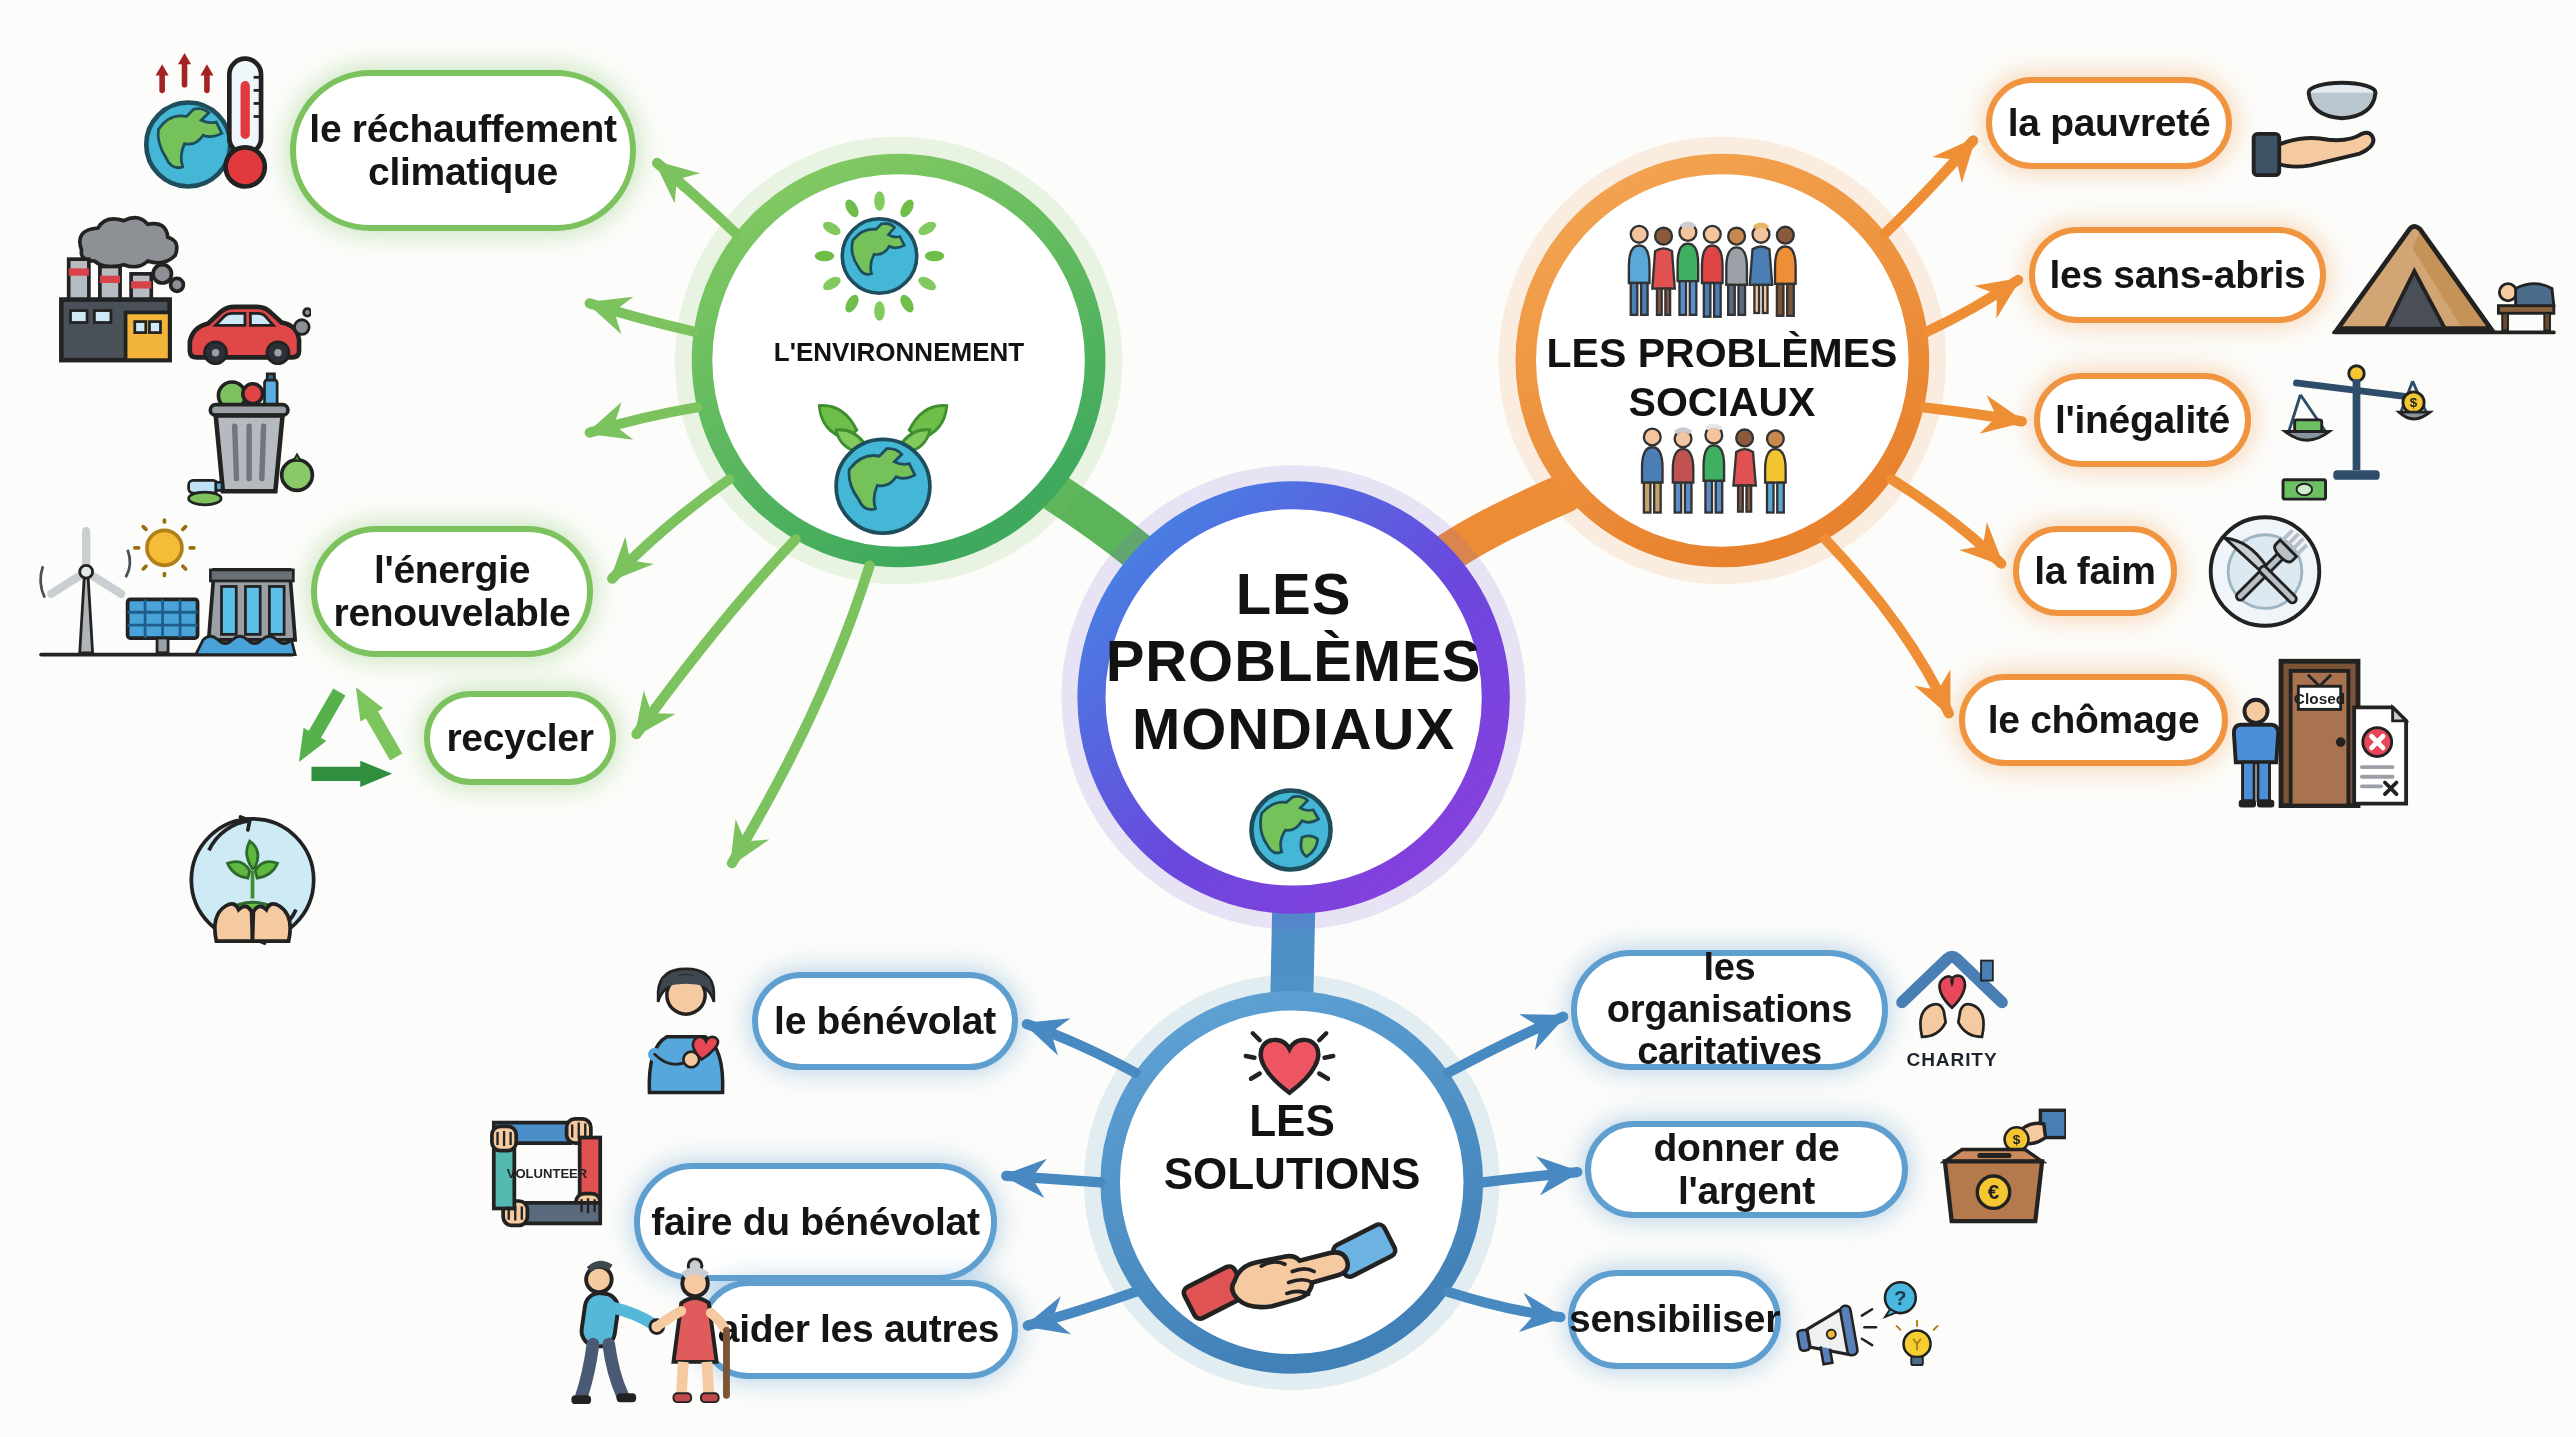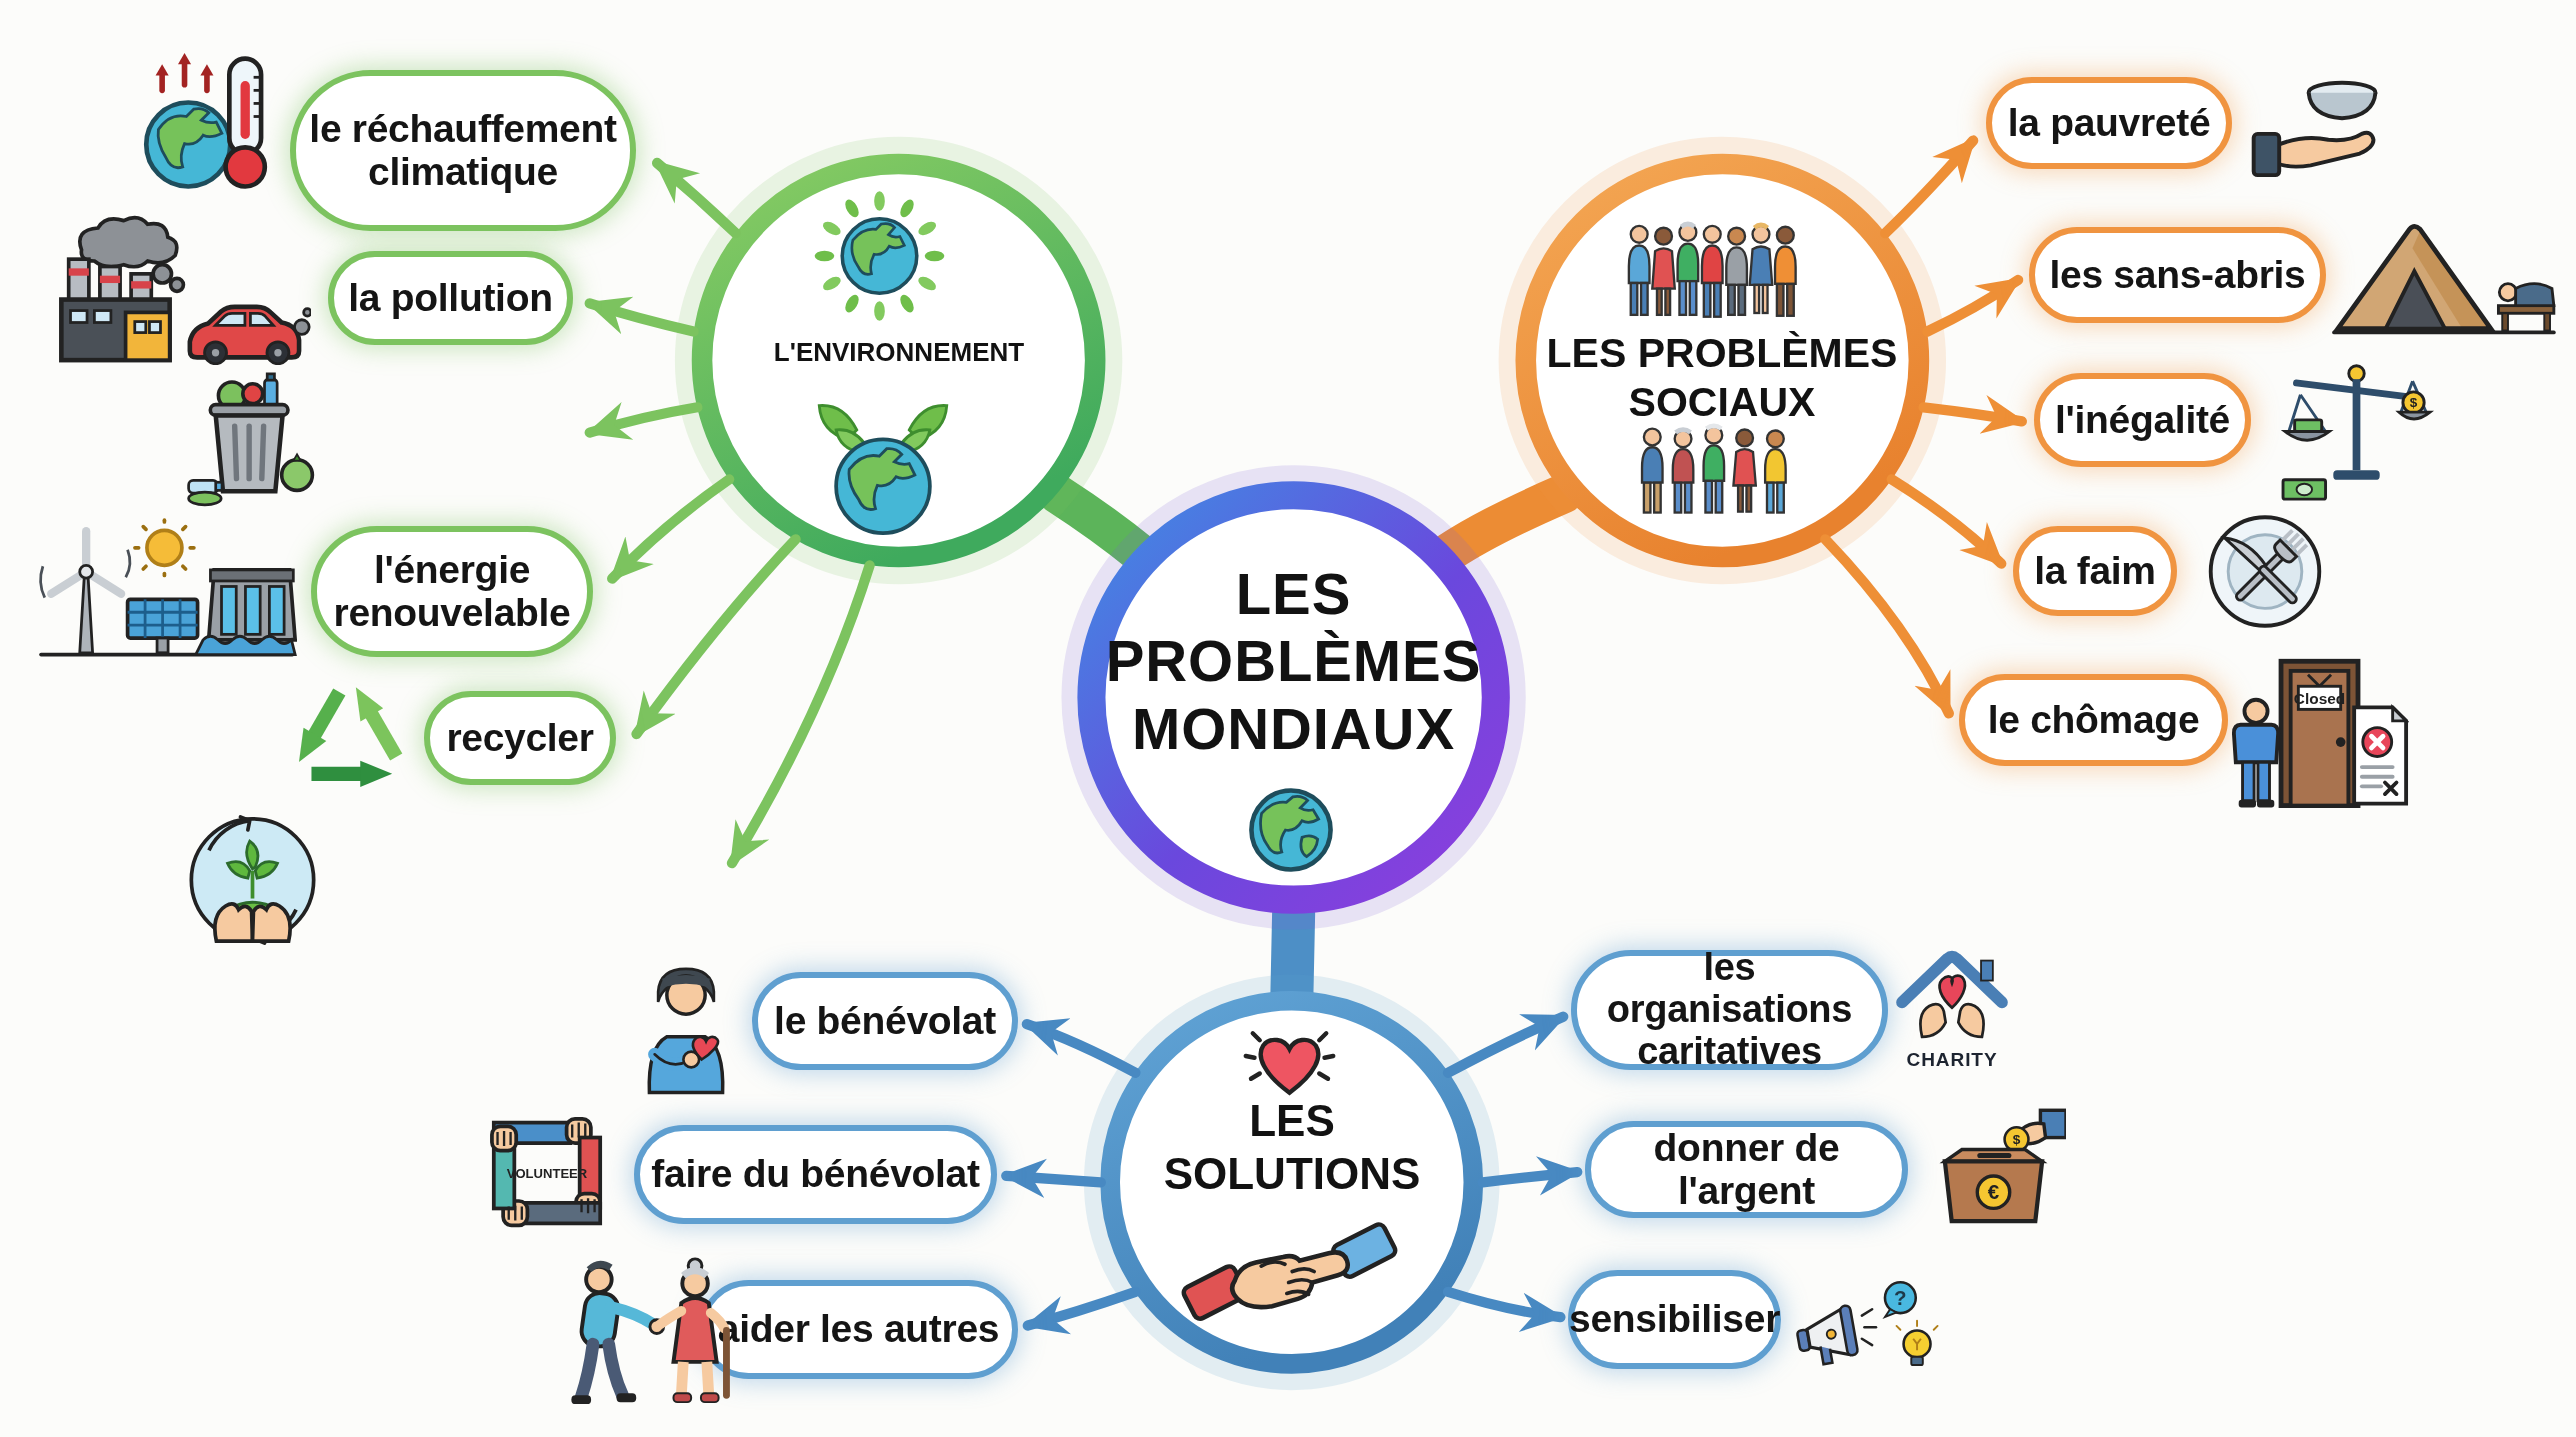--- a/index.html
+++ b/index.html
@@ -99,23 +99,20 @@
 <div class="hub-title" style="left:693px;top:337px;width:412px;font-size:26px;"><span>L'ENVIRONNEMENT</span></div>
 <div class="hub-title" style="left:1535px;top:329px;width:374px;font-size:41px;line-height:1.2;"><span>LES PROBLÈMES
 SOCIAUX</span></div>
 <div class="hub-title" style="left:1105px;top:1095px;width:374px;font-size:44px;line-height:1.2;"><span>LES
 SOLUTIONS</span></div>
 
 <div class="pill env" style="left:290px;top:70px;width:346px;height:161px">
       <span>le réchauffement
 climatique</span>
     </div>
-<div class="pill env" style="left:328px;top:251px;width:245px;height:94px">
-      <span>la pollution</span>
-    </div>
 <div class="pill env" style="left:311px;top:526px;width:282px;height:131px">
       <span>l'énergie
 renouvelable</span>
     </div>
 <div class="pill env" style="left:424px;top:691px;width:192px;height:94px">
       <span>recycler</span>
     </div>
 
 <div class="pill soc" style="left:1986px;top:77px;width:246px;height:92px">
       <span>la pauvreté</span>
@@ -129,21 +126,21 @@
 <div class="pill soc" style="left:2013px;top:526px;width:164px;height:90px">
       <span>la faim</span>
     </div>
 <div class="pill soc" style="left:1959px;top:674px;width:269px;height:92px">
       <span>le chômage</span>
     </div>
 
 <div class="pill sol" style="left:752px;top:972px;width:266px;height:98px">
       <span>le bénévolat</span>
     </div>
-<div class="pill sol" style="left:634px;top:1125px;width:363px;height:99px">
+<div class="pill sol" style="left:634px;top:1163px;width:363px;height:118px">
       <span>faire du bénévolat</span>
     </div>
 <div class="pill sol" style="left:699px;top:1280px;width:319px;height:99px">
       <span>aider les autres</span>
     </div>
 <div class="pill sol fs41" style="left:1571px;top:950px;width:317px;height:120px">
       <span>les organisations
 caritatives</span>
     </div>
 <div class="pill sol" style="left:1568px;top:1270px;width:213px;height:99px">

